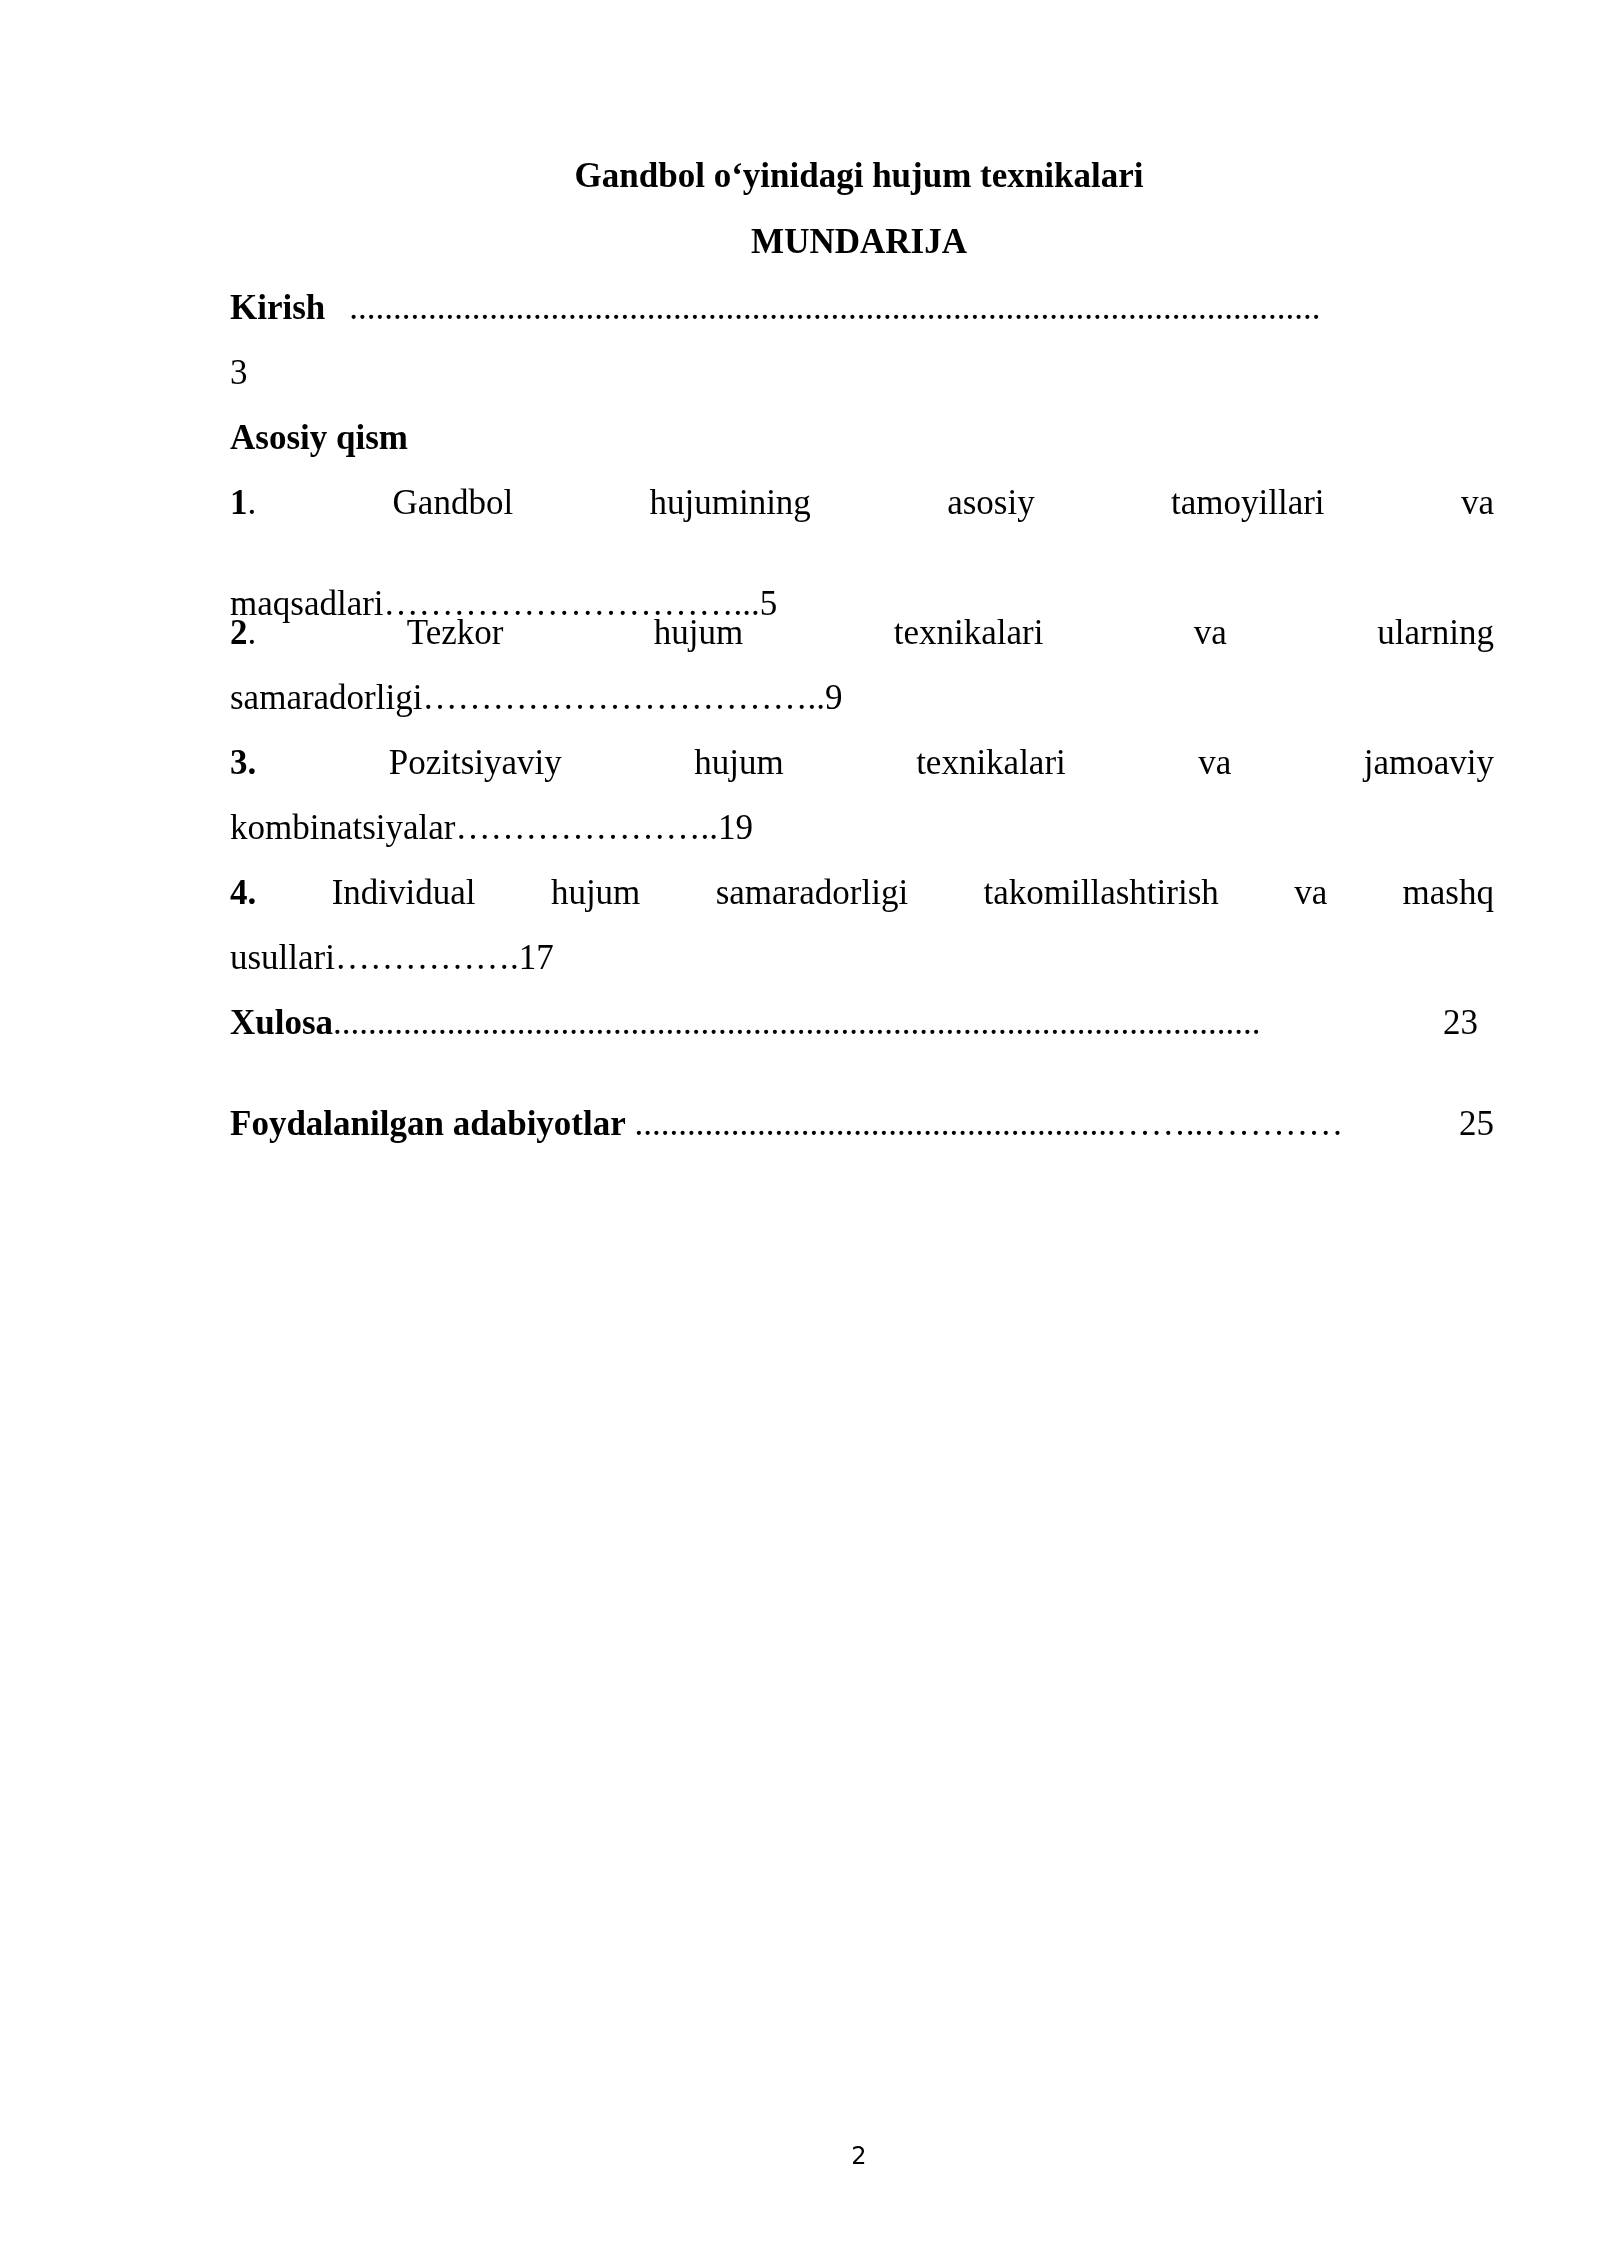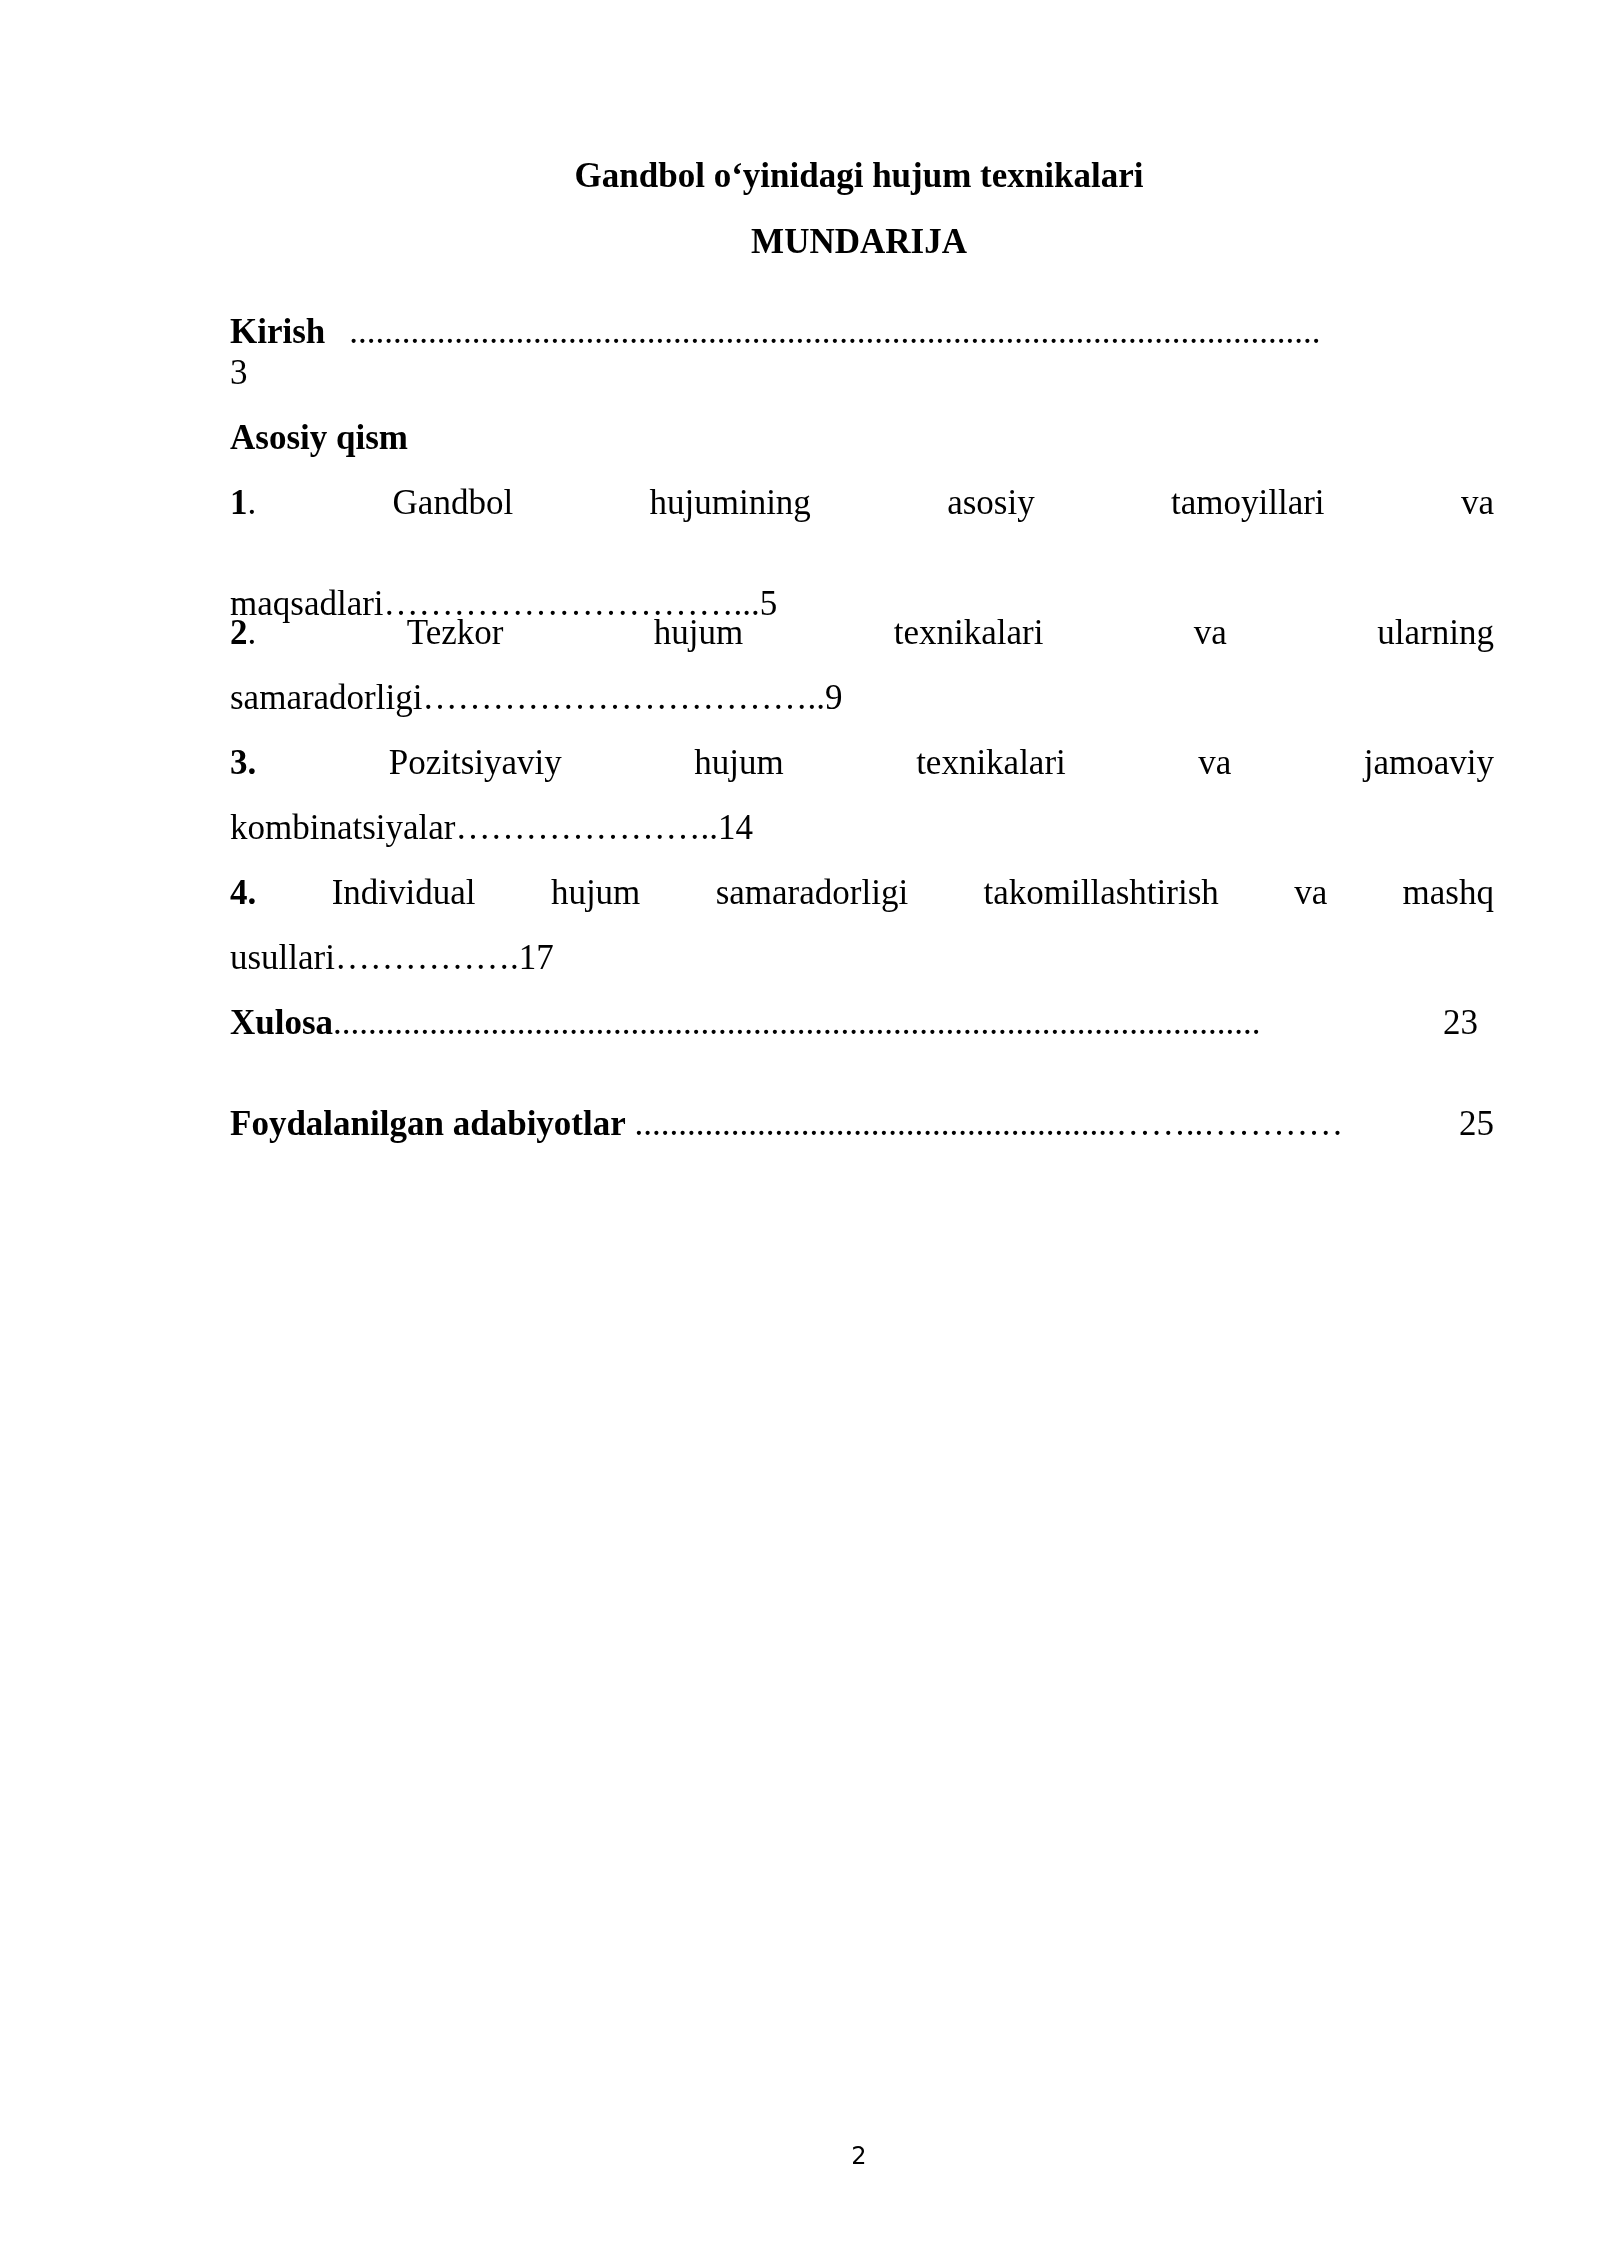--- a/index.html
+++ b/index.html
@@ -16,21 +16,21 @@
   .pagenum { position: absolute; top: 2142px; left: 0; width: 1718px; text-align: center;
              font-family: "DejaVu Sans", sans-serif; font-size: 24px; }
 </style>
 </head>
 <body>
 
 <div class="page">
   <div class="title">Gandbol o‘yinidagi  hujum texnikalari</div>
   <div class="subtitle">MUNDARIJA</div>
 
-  <div class="line" style="top:284px; display:flex;margin-top:24px;">
+  <div class="line" style="top:284px; display:flex;">
     <span class="b">Kirish</span>
     <span style="margin-left:24px; overflow:hidden; flex:1;">...............................................................................................................</span>
   </div>
   <div class="line" style="top:349px;">3</div>
 
   <div class="line b" style="top:414px;">Asosiy qism</div>
 
   <div class="line justify" style="top:479px;">
     <span><span class="b">1</span><span>.</span></span>
     <span>Gandbol</span>
@@ -57,21 +57,21 @@
 
   <div class="line justify" style="top:739px;">
     <span class="b">3.</span>
     <span>Pozitsiyaviy</span>
     <span>hujum</span>
     <span>texnikalari</span>
     <span>va</span>
     <span>jamoaviy</span>
   </div>
   <div class="line" style="top:804px;">
-    <span>kombinatsiyalar</span><span>…………………..</span><span>14</span>
+    <span>kombinatsiyalar</span><span>…………………..</span><span>19</span>
   </div>
 
   <div class="line justify" style="top:869px;">
     <span class="b">4.</span>
     <span>Individual</span>
     <span>hujum</span>
     <span>samaradorligi</span>
     <span>takomillashtirish</span>
     <span>va</span>
     <span>mashq</span>

